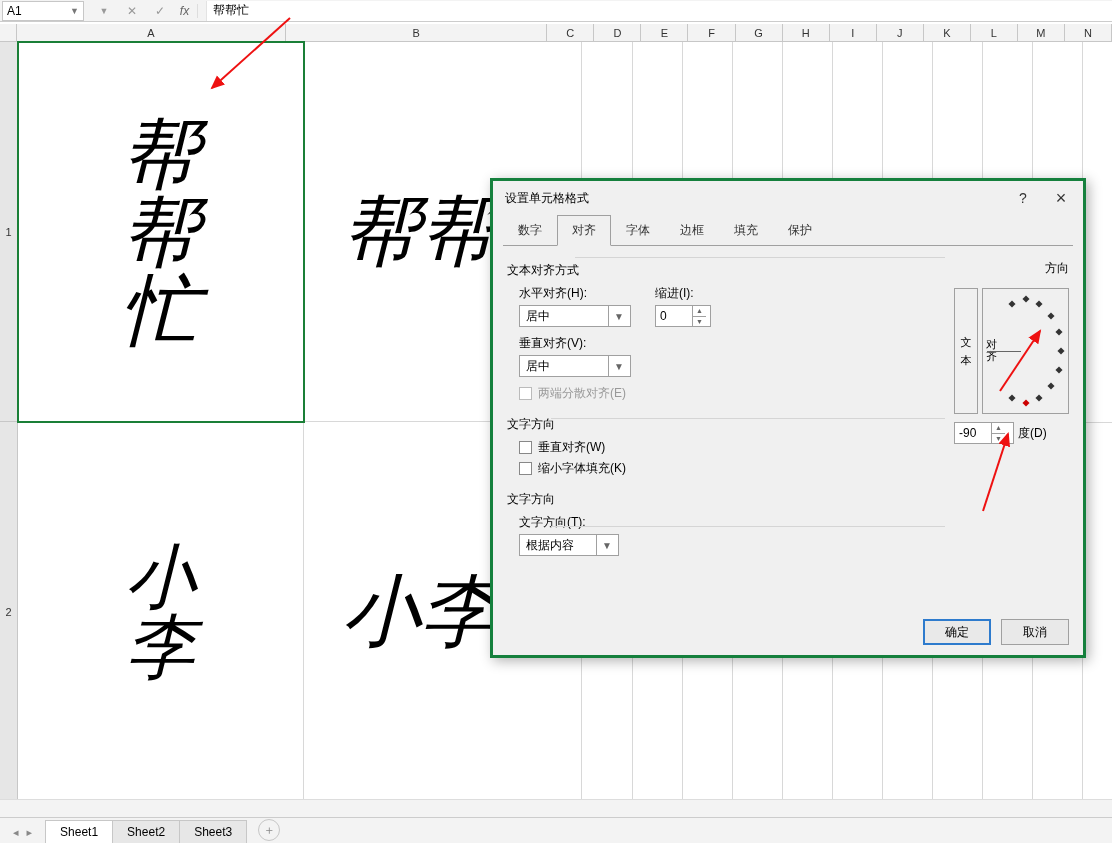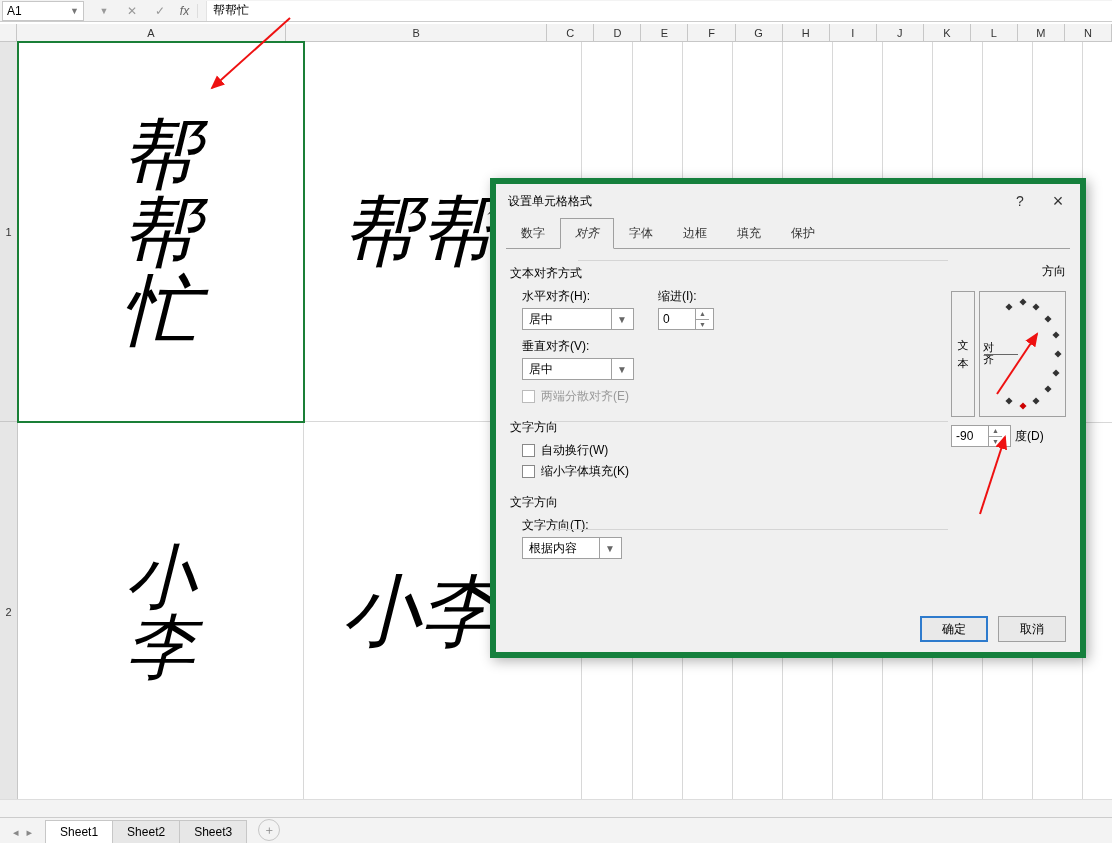--- a/index.html
+++ b/index.html
@@ -43,28 +43,28 @@
 
   
   .sheet-tabs { position:absolute; left:0; bottom:0; height:26px; width:1112px; background:#f3f3f3; display:flex; align-items:flex-end; border-top:1px solid #ccc; }
   .nav-arrows { display:flex; align-items:center; gap:2px; padding:0 10px 4px; color:#888; font-size:11px;}
   .nav-arrows span {padding:0 3px;}
   .shtab { padding:4px 14px; background:#e7e7e7; border:1px solid #c7c7c7; border-bottom:none; font-size:12px; margin-right:-1px; }
   .shtab.active { background:#fff; font-weight:500; }
   .add-sheet { width:22px; height:22px; display:flex; align-items:center; justify-content:center; color:#888; border:1px solid #c7c7c7; border-radius:50%; margin-left:12px; margin-bottom:2px; font-size:12px;}
 
   
-  .dialog { position:absolute; left:490px; top:178px; width:596px; height:480px; background:#f0f0f0; box-shadow:3px 3px 12px rgba(0,0,0,0.3); border:6px solid #15803d; z-index:100;}
+  .dialog { position:absolute; left:490px; top:178px; width:596px; height:480px; background:#f0f0f0; box-shadow:3px 3px 12px rgba(0,0,0,0.3); border:3px solid #15803d; z-index:100;}
   .dlg-title { height:34px; display:flex; align-items:center; padding:0 12px; font-size:12px; }
   .dlg-title .sp { margin-left:auto; display:flex; align-items:center; gap:18px; }
   .dlg-close, .dlg-help { width:20px; text-align:center; font-size:14px; color:#333; }
   .dlg-close { font-size:18px; font-weight:300;}
   .dlg-tabs { display:flex; padding:0 10px; height:30px; align-items:flex-end; }
   .dlg-tab { padding:6px 14px; font-size:12px; border:1px solid transparent; border-bottom:none; color:#333;}
-  .dlg-tab.active { background:#f0f0f0; border-color:#a0a0a0; border-bottom:1px solid #f0f0f0; position:relative; top:1px;font-style:italic; }
+  .dlg-tab.active { background:#f0f0f0; border-color:#a0a0a0; border-bottom:1px solid #f0f0f0; position:relative; top:1px; }
   .dlg-tab:not(.active) { cursor:pointer; }
   .dlg-body-border { margin:0 10px; border-top:1px solid #a0a0a0; }
 
   .dlg-content { position:relative; padding:14px 14px; height:478px; }
   .sec-label { font-size:12px; margin:2px 0 6px; }
   .sec-divider { position:absolute; border-top:1px solid #d5d5d5; }
   .indent { margin-left:12px; }
   .fld-row { margin:4px 0 8px; }
   .fld-label { font-size:12px; margin-bottom:3px; }
   .sel { display:inline-flex; align-items:center; border:1px solid #a0a0a0; background:#fff; height:22px; width:112px; font-size:12px; padding:0 6px; }
@@ -240,21 +240,21 @@
         <div class="cb-row disabled">
             <span class="cb disabled"></span>
             <span>两端分散对齐(E)</span>
           </div>
       </div>
 
       <div class="sec-label" style="margin-top:14px">文字方向</div>
       <div class="indent">
         <div class="cb-row">
             <span class="cb"></span>
-            <span>自动换行(W)</span>
+            <span>垂直对齐(W)</span>
           </div>
         <div class="cb-row">
             <span class="cb"></span>
             <span>缩小字体填充(K)</span>
           </div>
       </div>
 
       <div class="sec-label" style="margin-top:14px">文字方向</div>
       <div class="indent">
         <div class="fld-row">

